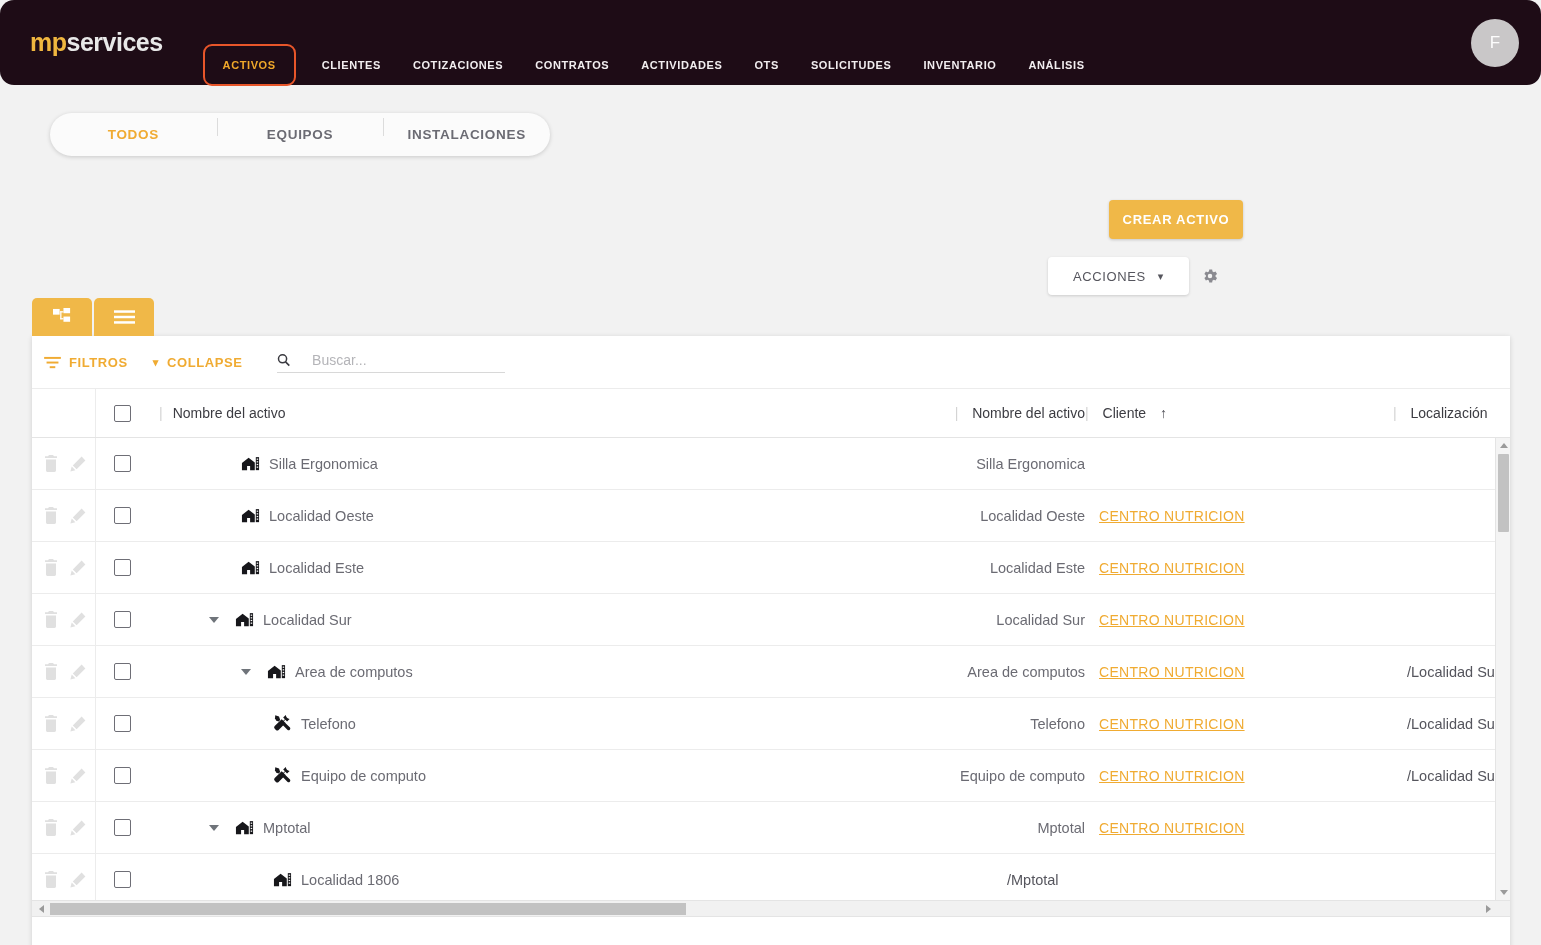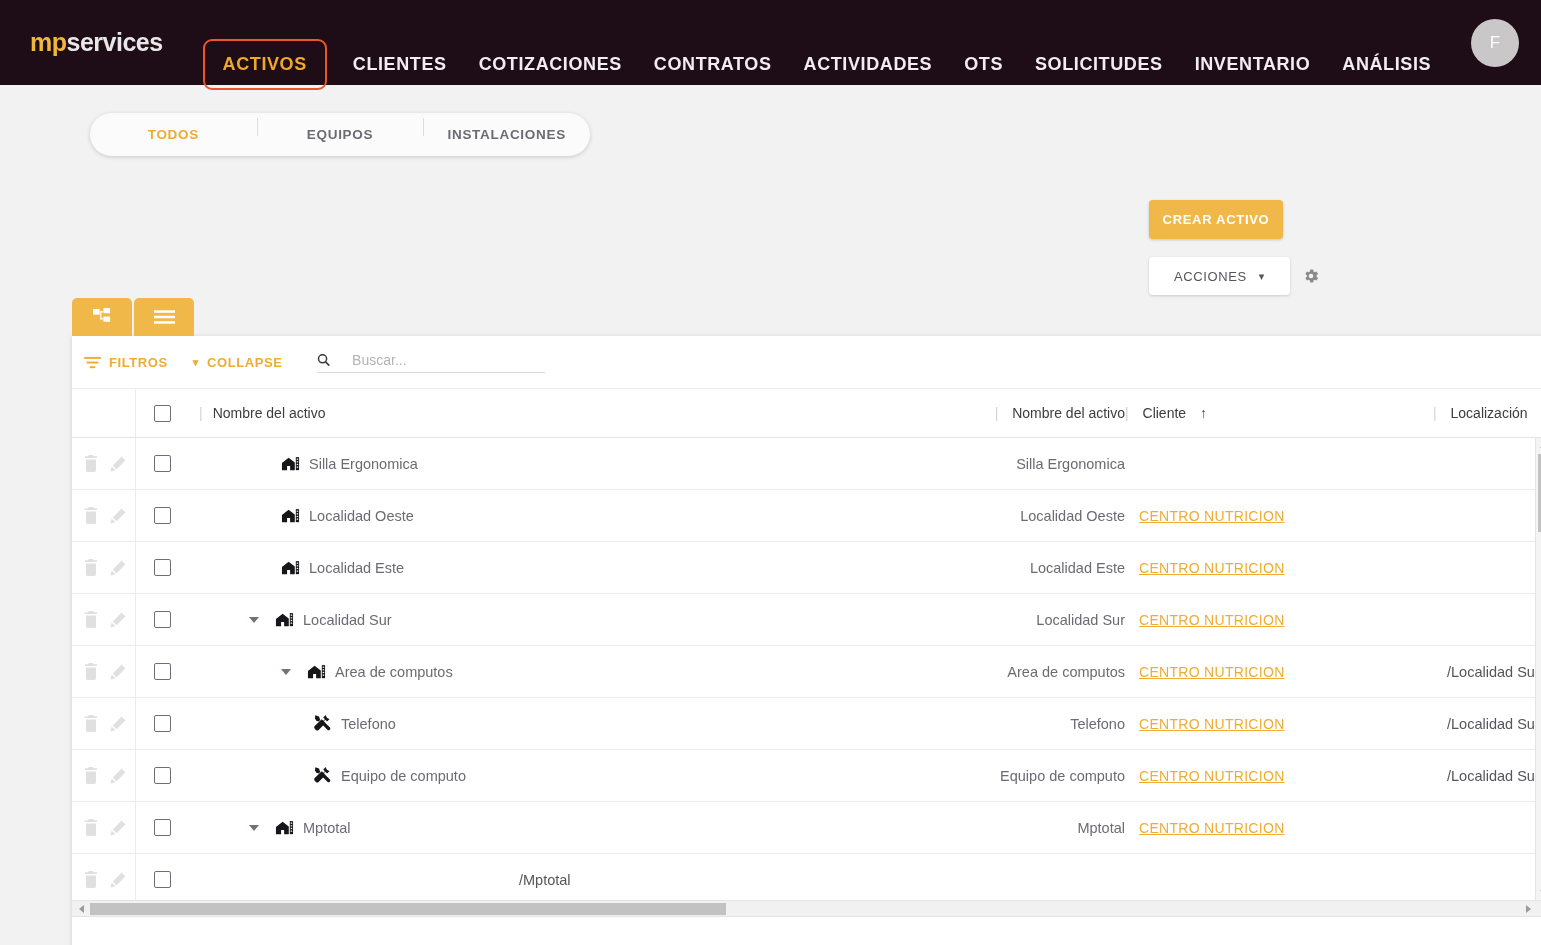--- a/index.html
+++ b/index.html
@@ -11,35 +11,36 @@
   }
 
   
   .topnav {
     height: 85px;
     background: #1e0c16;
     display: flex;
     align-items: center;
     padding: 0 22px 0 30px;
     position: relative;
+    border-radius: 14px;
   }
   .brand {
     font-size: 25px;
     font-weight: bold;
     letter-spacing: -0.5px;
     white-space: nowrap;
     margin-right: 40px;
   }
   .brand .mp { color: #f0b73f; }
   .brand .services { color: #e8e8e8; }
 
   .navitems { display: flex; align-items: center; gap: 0px; }
   .navitem {
     color: #f2eef0;
-    font-size: 18px;
+    font-size: 11px;
     font-weight: bold;
     letter-spacing: 0.6px;
     padding: 11px 16px;
     white-space: nowrap;
     cursor: pointer;
     margin-top: 44px;
   }
   .navitem.active {
     color: #f0a82a;
     border: 2px solid #e8562a;
@@ -54,21 +55,21 @@
     width: 48px; height: 48px;
     border-radius: 50%;
     background: #c9c7c8;
     color: #fdfdfd;
     display: flex; align-items: center; justify-content: center;
     font-size: 17px;
     cursor: pointer;
   }
 
   
-  .page { position: relative; height: 644px; margin-left: 40px; }
+  .page { position: relative; height: 644px; }
 
   .seg-wrap {
     position: absolute; left: 50px; top: 28px;
     width: 500px; height: 43px;
     background: #fbfbfb;
     border-radius: 22px;
     box-shadow: 0 1px 4px rgba(0,0,0,0.17);
     display: flex; align-items: center;
   }
   .seg {
@@ -94,21 +95,21 @@
     width: 134px; height: 39px;
     background: #f0b848;
     color: #ffffff;
     border: none; border-radius: 4px;
     font-family: inherit;
     font-size: 13px; font-weight: bold; letter-spacing: 0.7px;
     cursor: pointer;
     box-shadow: 0 1px 3px rgba(0,0,0,0.18);
   }
   .acciones-row {
-    position: absolute; left: 1109px; top: 172px;
+    position: absolute; left: 1048px; top: 172px;
     display: flex; align-items: center; gap: 12px;
   }
   .btn-acciones {
     width: 141px; height: 38px;
     background: #ffffff;
     border: none; border-radius: 4px;
     box-shadow: 0 1px 3px rgba(0,0,0,0.16);
     display: flex; align-items: center; justify-content: center; gap: 12px;
     font-size: 13px; letter-spacing: 0.6px;
     color: #55555d;
@@ -620,20 +621,32 @@
             <svg width="14" height="17" viewBox="0 0 14 17">
                 <path fill="#e0e0e0" d="M5 0h4l1 1.3h3V3H1V1.3h3zM2 4.4h10v11.1a1.4 1.4 0 01-1.4 1.4H3.4A1.4 1.4 0 012 15.5z"></path>
               </svg>
             <svg width="16" height="16" viewBox="0 0 16 16">
                 <path fill="#e0e0e0" d="M11.6.6l3.8 3.8-8.8 8.8-3.8-3.8zM1.7 10.6l3.7 3.7-5 1.3z"></path>
               </svg>
           </div>
           <div class="c-chk">
               <div class="chk"></div>
             </div>
+          <div class="c-name">
+            <span class="tw" style="width:116px"></span>
+            <svg class="rowicon" viewBox="0 0 20 20">
+                <path fill="#17171b" d="M1 9.5L8 4l6.5 5v8H9.6v-4.4H6.4V17H1z"></path>
+                <rect fill="#17171b" x="15.6" y="3.3" width="3.4" height="13.7"></rect>
+                <rect fill="#fff" x="16.5" y="4.8" width="1.6" height="1.3"></rect>
+                <rect fill="#fff" x="16.5" y="7.6" width="1.6" height="1.3"></rect>
+                <rect fill="#fff" x="16.5" y="10.4" width="1.6" height="1.3"></rect>
+                <rect fill="#fff" x="16.5" y="13.2" width="1.6" height="1.3"></rect>
+              </svg>
+            <span class="rowlabel">Localidad 1806</span>
+          </div>
           <div class="c-cli"></div>
           <div class="c-loc"><span class="loc-txt">/Mptotal</span></div>
         </div>
 
         <div class="vscroll">
           <div class="vs-up">
               <div class="tri-up"></div>
             </div>
           <div class="vs-thumb"></div>
           <div class="vs-dn">

